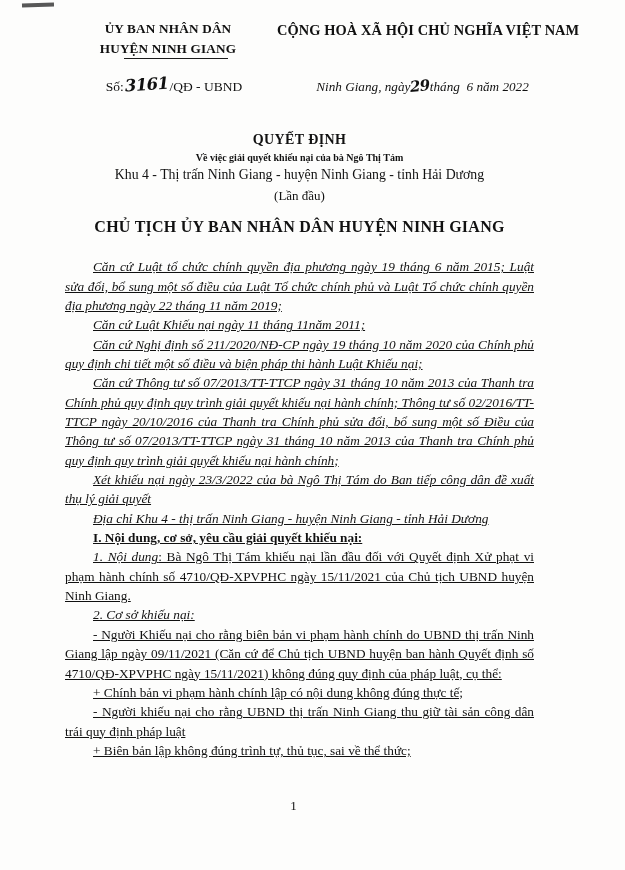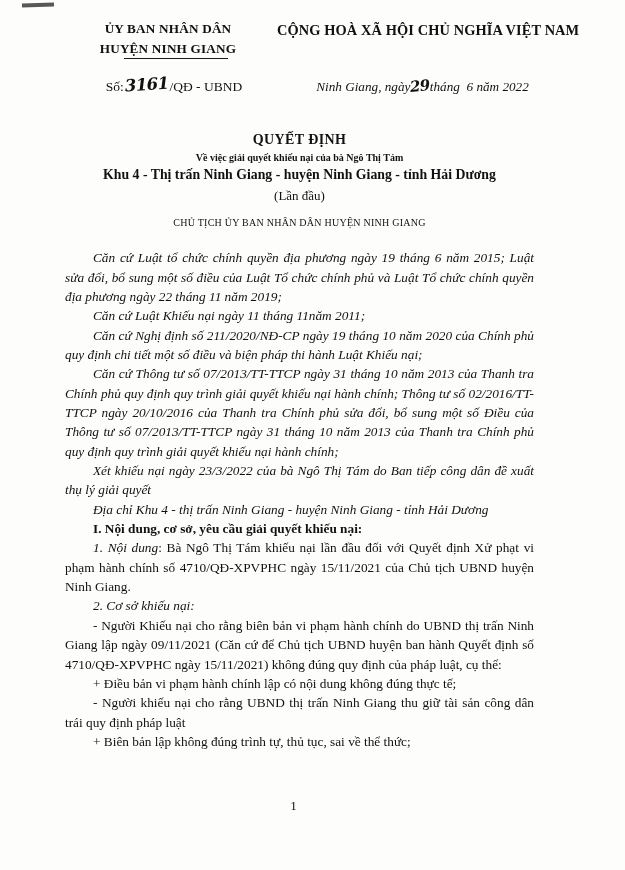--- a/index.html
+++ b/index.html
@@ -162,44 +162,45 @@
     font-size: 14px;
     letter-spacing: .4px;
     line-height: 1.5;
   }
   .t-sub {
     font-weight: bold;
     font-size: 10px;
     line-height: 1.5;
   }
   .t-sub2 {
-    font-weight: bold;
+    font-weight: normal;
     font-size: 13.8px;
     line-height: 1.5;
     white-space: nowrap;
   }
   .t-paren {
     font-size: 13px;
     line-height: 1.55;
     font-weight: normal;
   }
   .t-authority {
-    font-weight: normal;
-    font-size: 10px;
+    font-weight: bold;
+    font-size: 16px;
     letter-spacing: .25px;
     margin-top: 9px;
     line-height: 1.5;
   }
 
   
   .body-text {
     margin-top: 18px;
     font-size: 13.3px;
     line-height: 1.455;
     text-align: justify;
+    text-decoration: underline;
   }
   .body-text p {
     margin: 0;
     text-indent: 28px;
   }
   .p-italic {
     font-style: italic;
   }
   .p-roman {
     font-style: normal;
@@ -262,21 +263,21 @@
       <p class="p-italic">Xét khiếu nại ngày 23/3/2022 của bà Ngô Thị Tám do Ban tiếp công dân đề xuất thụ lý giải quyết</p>
       <p class="p-italic">Địa chỉ Khu 4 - thị trấn Ninh Giang - huyện Ninh Giang - tỉnh Hải Dương</p>
 
       <p class="p-bold p-roman">I. Nội dung, cơ sở, yêu cầu giải quyết khiếu nại:</p>
 
       <p class="p-roman"><span class="lead-em">1. Nội dung</span><span>: Bà Ngô Thị Tám khiếu nại lần đầu đối với Quyết định Xử phạt vi phạm hành chính số 4710/QĐ-XPVPHC ngày 15/11/2021 của Chủ tịch UBND huyện Ninh Giang.</span></p>
 
       <p class="p-italic">2. Cơ sở khiếu nại:</p>
 
       <p class="p-roman">- Người Khiếu nại cho rằng biên bản vi phạm hành chính do UBND thị trấn Ninh Giang lập ngày 09/11/2021 (Căn cứ để Chủ tịch UBND huyện ban hành Quyết định số 4710/QĐ-XPVPHC ngày 15/11/2021) không đúng quy định của pháp luật, cụ thể:</p>
-      <p class="p-roman">+ Điều bản vi phạm hành chính lập có nội dung không đúng thực tế;</p>
+      <p class="p-roman">+ Chính bản vi phạm hành chính lập có nội dung không đúng thực tế;</p>
       <p class="p-roman">- Người khiếu nại cho rằng UBND thị trấn Ninh Giang thu giữ tài sản công dân trái quy định pháp luật</p>
       <p class="p-roman">+ Biên bản lập không đúng trình tự, thủ tục, sai về thể thức;</p>
 
     </div>
 
     <div class="page-number">1</div>
 
   </div>
 </div>
 

